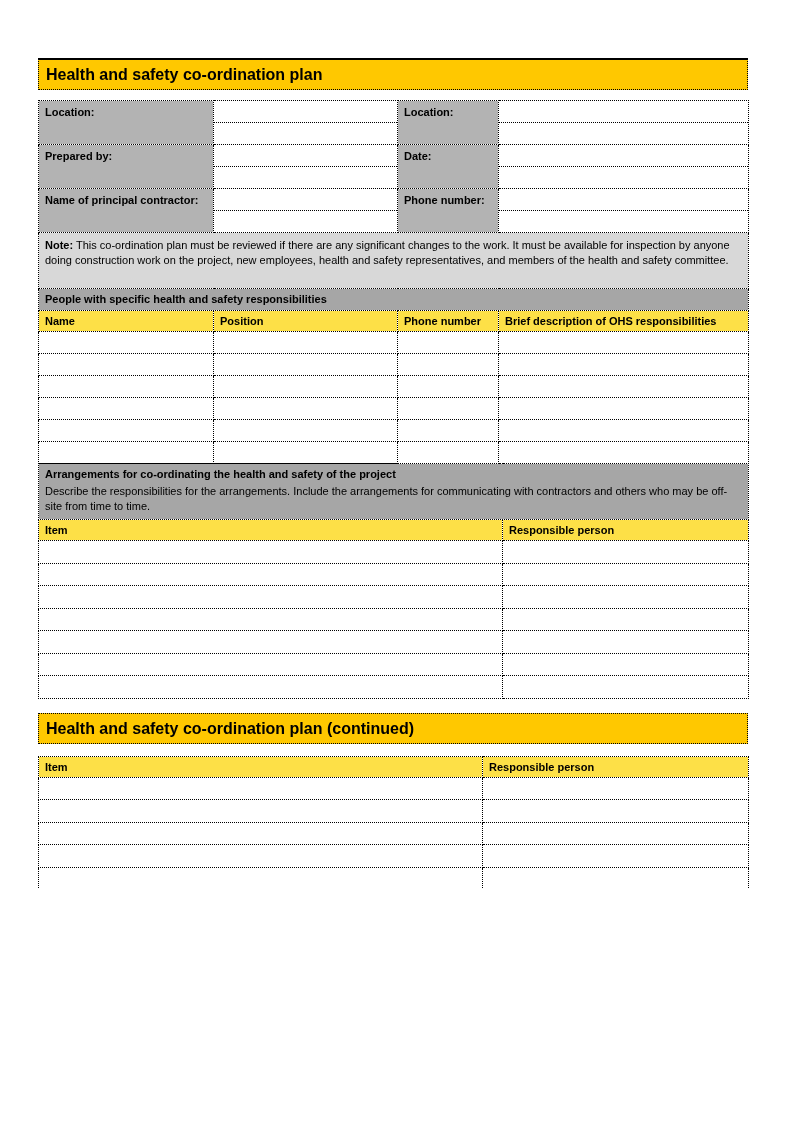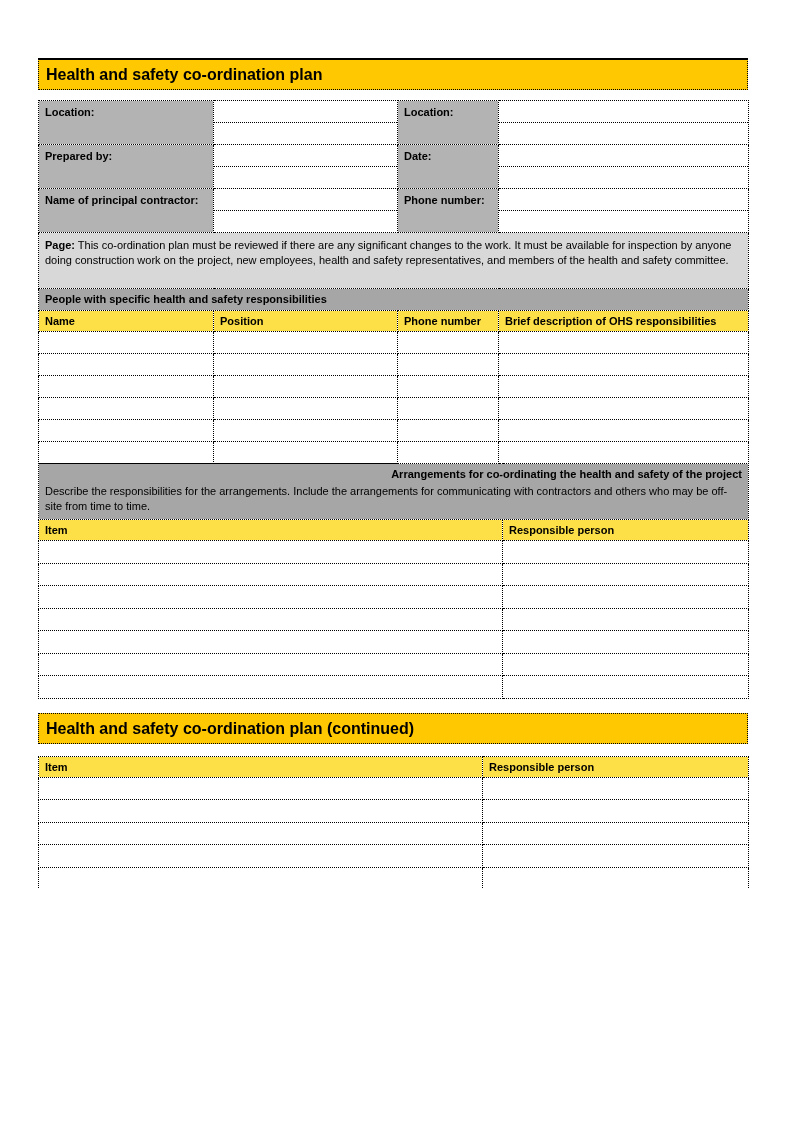--- a/index.html
+++ b/index.html
@@ -20,21 +20,21 @@
   .form-table{margin-top:10px;}
   .lbl{background:#b3b3b3;font-weight:bold;padding:5px 4px 0 6px;height:44px;}
   .inp{background:#fff;padding:0;}
   .inp .half{height:21px;border-bottom:1px dotted #000;}
   .inp .half:last-child{border-bottom:none;}
 
   .note-cell{background:#d8d8d8;padding:5px 6px 4px 6px;height:56px;line-height:15px;}
   .b{font-weight:bold;}
 
   .section-cell{background:#a6a6a6;font-weight:bold;padding:4px 6px 2px 6px;height:22px;}
-  .section-title{font-weight:bold;margin-bottom:3px;text-align:right;}
+  .section-title{font-weight:bold;margin-bottom:3px;}
   .section-desc{font-weight:normal;line-height:15px;}
 
   .colhead td{background:#fde047;font-weight:bold;padding:4px 4px 2px 6px;height:21px;}
 
   .empty-row td{height:22px;background:#fff;}
   .empty-row-tall td{height:22.5px;background:#fff;}
 
   .stack{margin-top:-1px;} 
 
   .arr-head-cell{background:#a6a6a6;height:56px;padding:4px 6px 3px 6px;}
@@ -88,21 +88,21 @@
               <div class="half"></div>
               <div class="half"></div>
             </td>
           <td class="lbl">Phone number:</td>
           <td class="inp">
               <div class="half"></div>
               <div class="half"></div>
             </td>
         </tr>
         <tr>
-          <td class="note-cell" colspan="4"><span class="b">Page:</span><span> This co-ordination plan must be reviewed if there are any significant changes to the work. It must be available for inspection by anyone doing construction work on the project, new employees, health and safety representatives, and members of the health and safety committee.</span></td>
+          <td class="note-cell" colspan="4"><span class="b">Note:</span><span> This co-ordination plan must be reviewed if there are any significant changes to the work. It must be available for inspection by anyone doing construction work on the project, new employees, health and safety representatives, and members of the health and safety committee.</span></td>
         </tr>
         <tr>
           <td class="section-cell" colspan="4">People with specific health and safety responsibilities</td>
         </tr>
         <tr class="colhead">
           <td>Name</td>
           <td>Position</td>
           <td>Phone number</td>
           <td>Brief description of OHS responsibilities</td>
         </tr>

